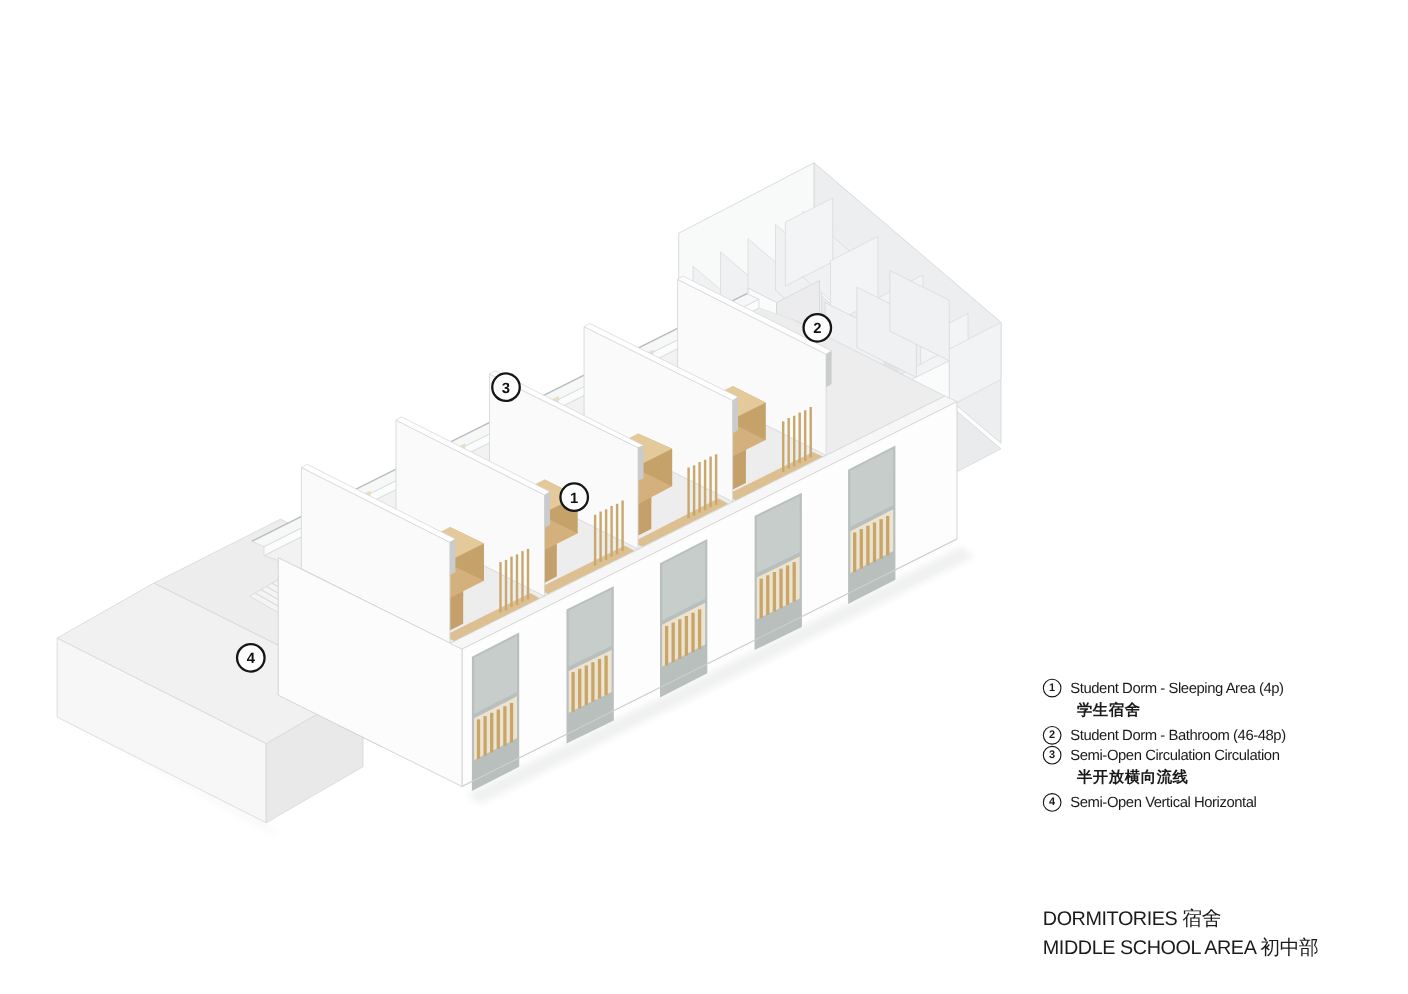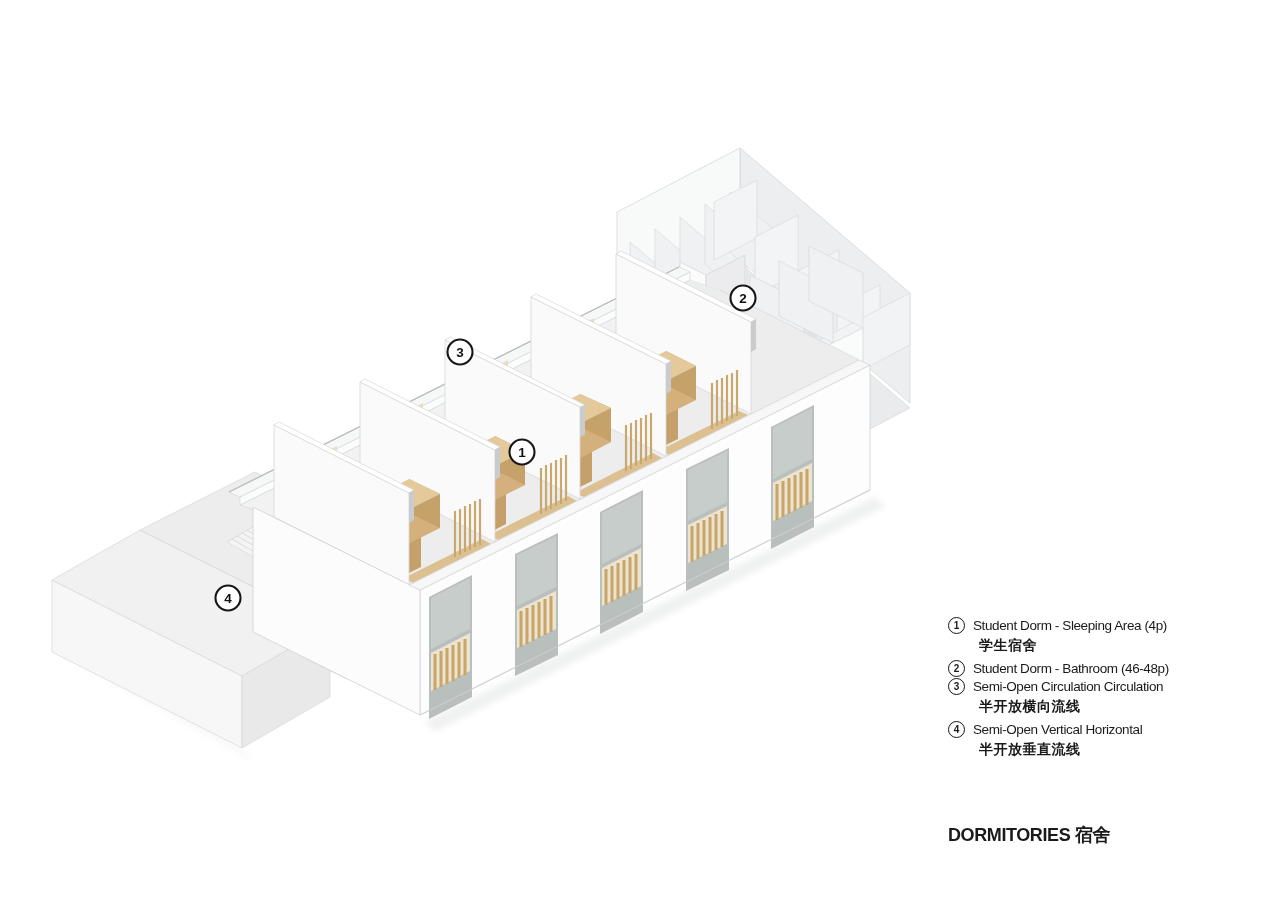--- a/index.html
+++ b/index.html
@@ -6,21 +6,21 @@
   .canvas{position:relative;width:1280px;height:904px;background:#ffffff;overflow:hidden;
           font-family:"Liberation Sans",sans-serif;color:#1a1a1a;}
   svg{position:absolute;left:0;top:0;}
   .legend{position:absolute;left:948px;top:617px;width:280px;}
   .lg-item{margin-bottom:1px;}
   .lg-head{display:flex;align-items:center;gap:8px;}
   .lg-num{flex:0 0 auto;width:15px;height:15px;border:1.6px solid #141414;border-radius:50%;
           font-size:10px;font-weight:700;line-height:15px;text-align:center;}
   .lg-en{font-weight:400;font-size:13.5px;letter-spacing:-0.4px;white-space:nowrap;}
   .lg-zh{margin-left:31px;font-weight:700;font-size:14px;letter-spacing:0.5px;padding:3px 0 4px;}
-  .footer{position:absolute;left:948px;top:822px;font-weight:700;font-size:18px;
+  .footer{position:absolute;left:948px;top:822px;font-weight:400;font-size:18px;
           line-height:26px;letter-spacing:-0.4px;white-space:nowrap;}
   .marker-circle{fill:#ffffff;stroke:#161616;stroke-width:2.1;}
   .marker-num{font-family:"Liberation Sans",sans-serif;font-size:13.5px;font-weight:700;
               fill:#111;text-anchor:middle;}
   .tread{stroke:#d9dadc;stroke-width:1;}
 </style>
 </head>
 <body>
 
 <div class="canvas">
@@ -415,21 +415,21 @@
         <div class="lg-num">3</div>
         <div class="lg-en">Semi-Open Circulation Circulation</div>
       </div>
       <div class="lg-zh">半开放横向流线</div>
     </div>
     <div class="lg-item">
       <div class="lg-head">
         <div class="lg-num">4</div>
         <div class="lg-en">Semi-Open Vertical Horizontal</div>
       </div>
-      <div class="lg-zh">半开放垂直流线</div>
     </div>
   </div>
 
   <div class="footer">
     <div>DORMITORIES 宿舍</div>
+    <div>MIDDLE SCHOOL AREA 初中部</div>
   </div>
 
 </div>
 
 </body></html>

